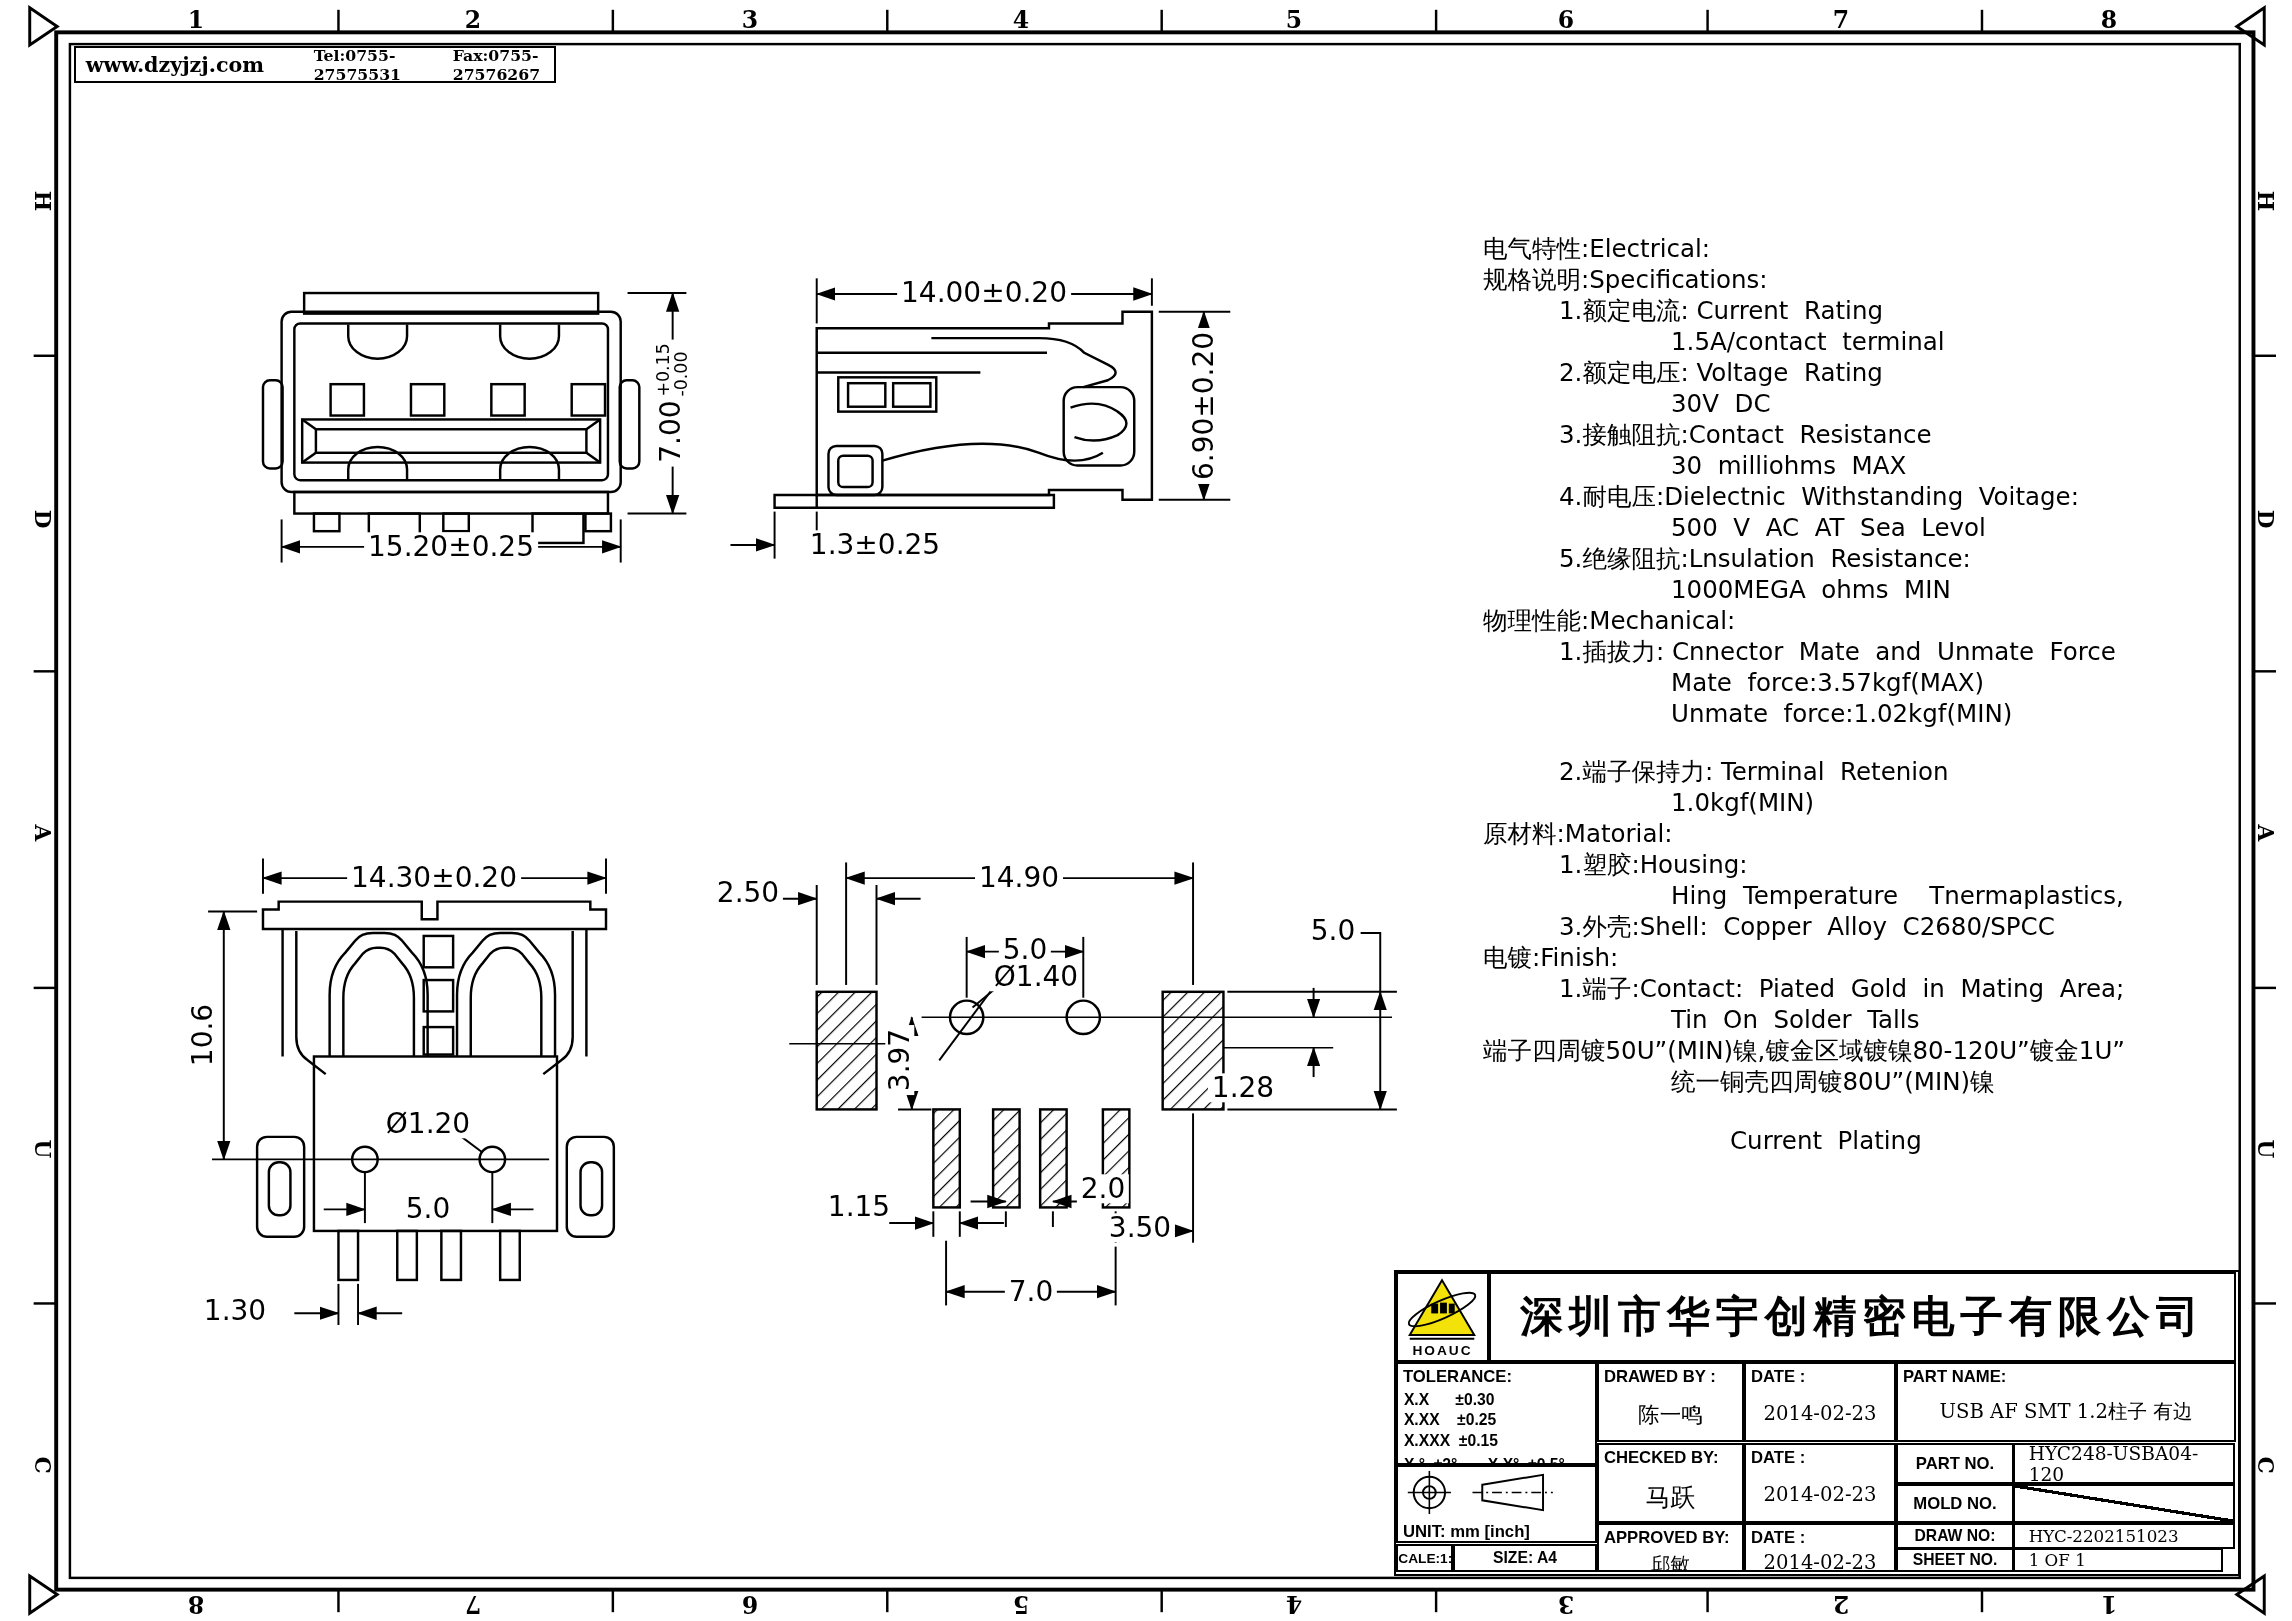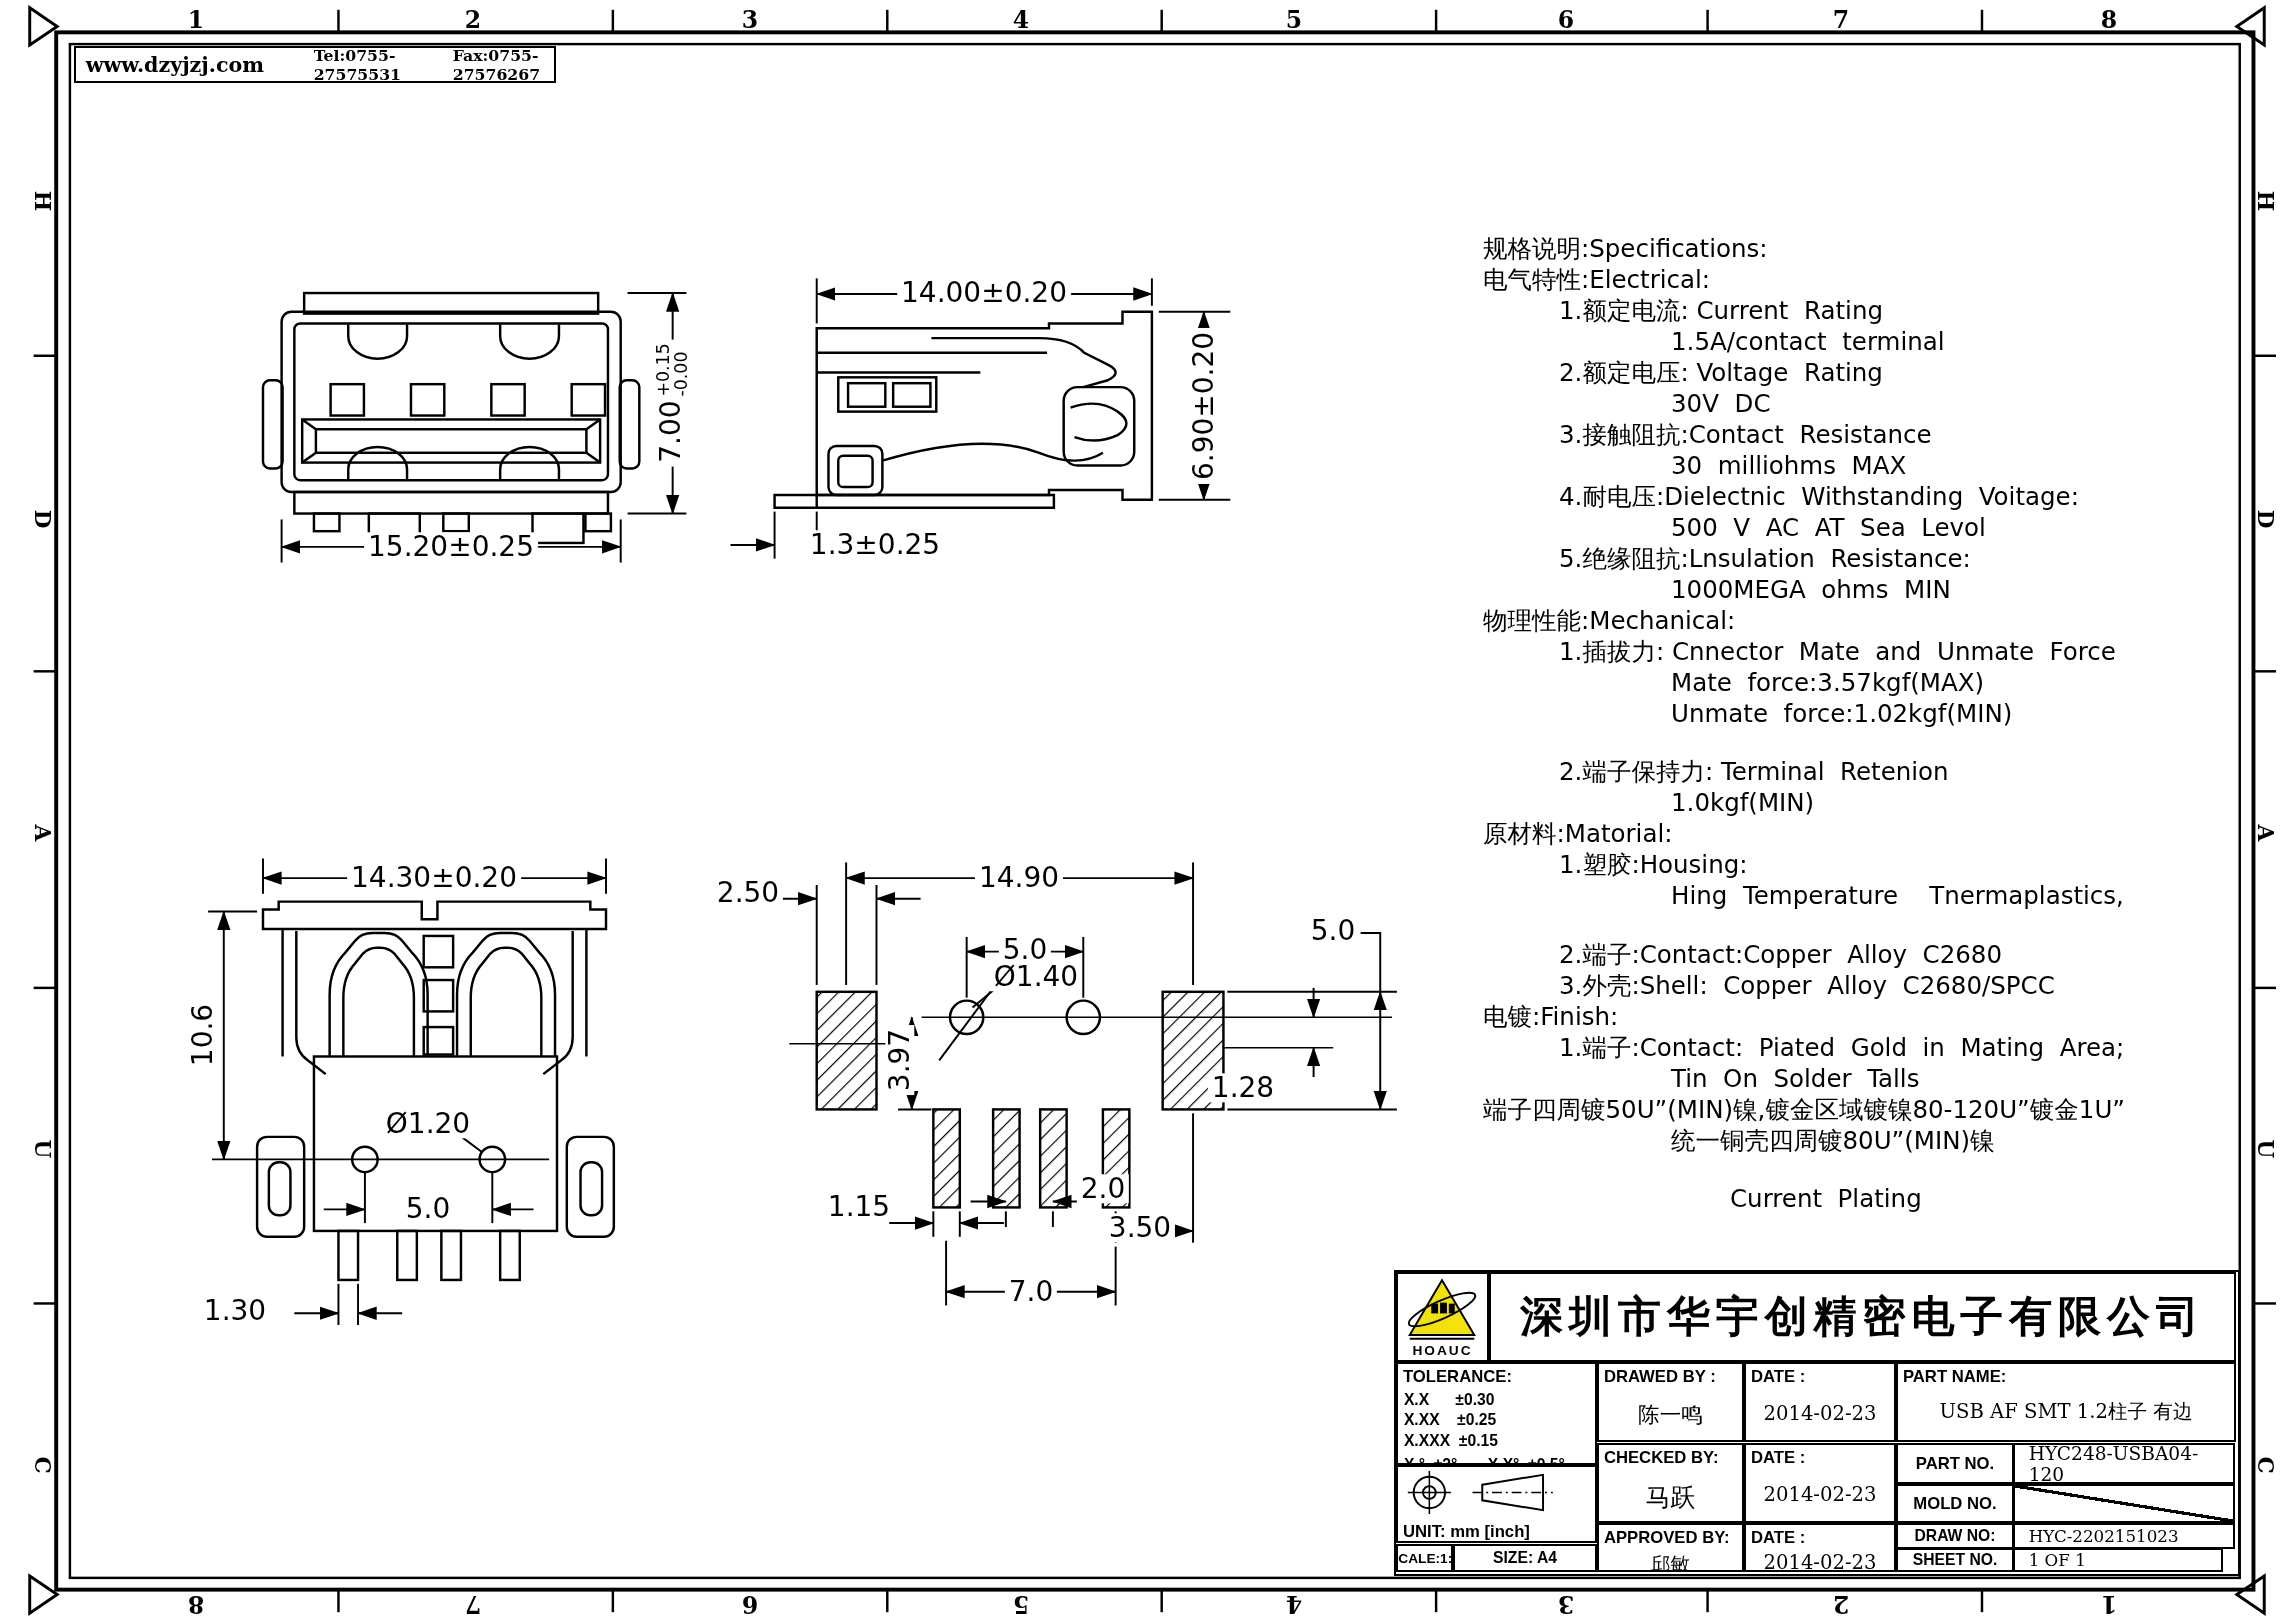--- a/index.html
+++ b/index.html
@@ -317,42 +317,41 @@
   <div class="dim" style="left:1333px;top:931px">5.0</div>
   <div class="dim" style="left:1243px;top:1088px">1.28</div>
   <div class="dim" style="left:859px;top:1207px">1.15</div>
   <div class="dim" style="left:1103px;top:1189px">2.0</div>
   <div class="dim" style="left:1140px;top:1228px">3.50</div>
   <div class="dim" style="left:1031px;top:1292px">7.0</div>
 </div>
 
 <div class="specs">
   <div>
+      <div class="spec-line ind0">电气特性:Electrical:</div>
       <div class="spec-line ind0">规格说明:Specifications:</div>
-      <div class="spec-line ind0">电气特性:Electrical:</div>
       <div class="spec-line ind1">1.额定电流: Current  Rating</div>
       <div class="spec-line ind2">1.5A/contact  terminal</div>
       <div class="spec-line ind1">2.额定电压: Voltage  Rating</div>
       <div class="spec-line ind2">30V  DC</div>
       <div class="spec-line ind1">3.接触阻抗:Contact  Resistance</div>
       <div class="spec-line ind2">30  milliohms  MAX</div>
       <div class="spec-line ind1">4.耐电压:Dielectnic  Withstanding  Voitage:</div>
       <div class="spec-line ind2">500  V  AC  AT  Sea  Levol</div>
       <div class="spec-line ind1">5.绝缘阻抗:Lnsulation  Resistance:</div>
       <div class="spec-line ind2">1000MEGA  ohms  MIN</div>
       <div class="spec-line ind0">物理性能:Mechanical:</div>
       <div class="spec-line ind1">1.插拔力: Cnnector  Mate  and  Unmate  Force</div>
       <div class="spec-line ind2">Mate  force:3.57kgf(MAX)</div>
       <div class="spec-line ind2">Unmate  force:1.02kgf(MIN)</div>
       <div class="spec-line ind1 gap">2.端子保持力: Terminal  Retenion</div>
       <div class="spec-line ind2">1.0kgf(MIN)</div>
       <div class="spec-line ind0">原材料:Matorial:</div>
       <div class="spec-line ind1">1.塑胶:Housing:</div>
       <div class="spec-line ind2">Hing  Temperature    Tnermaplastics,</div>
-      <div class="spec-line ind1 gap">2.端子:Contact:Copper  Alloy  C2680</div>
       <div class="spec-line ind1">3.外壳:Shell:  Copper  Alloy  C2680/SPCC</div>
       <div class="spec-line ind0">电镀:Finish:</div>
       <div class="spec-line ind1">1.端子:Contact:  Piated  Gold  in  Mating  Area;</div>
       <div class="spec-line ind2">Tin  On  Solder  Talls</div>
       <div class="spec-line ind0">端子四周镀50U”(MIN)镍,镀金区域镀镍80-120U”镀金1U”</div>
       <div class="spec-line ind2">统一铜壳四周镀80U”(MIN)镍</div>
       <div class="spec-line ind3 gap">Current  Plating</div>
     </div>
 </div>
 

